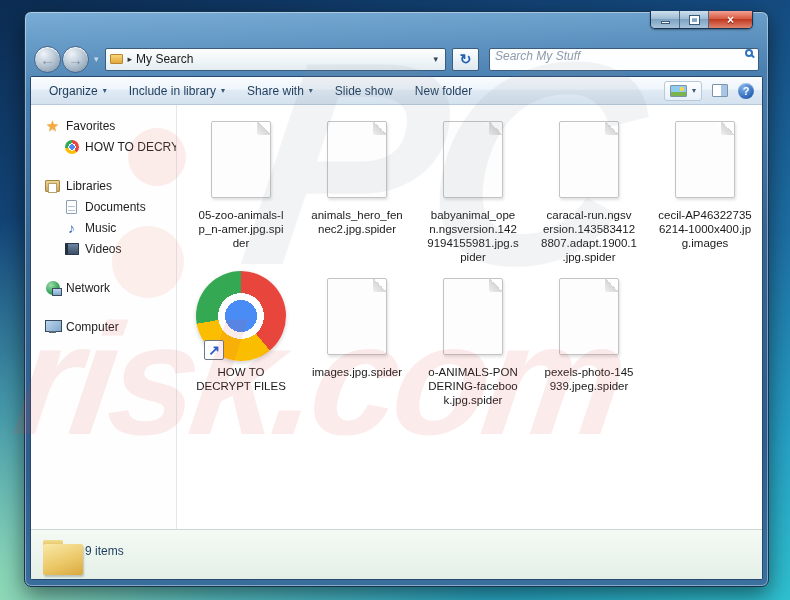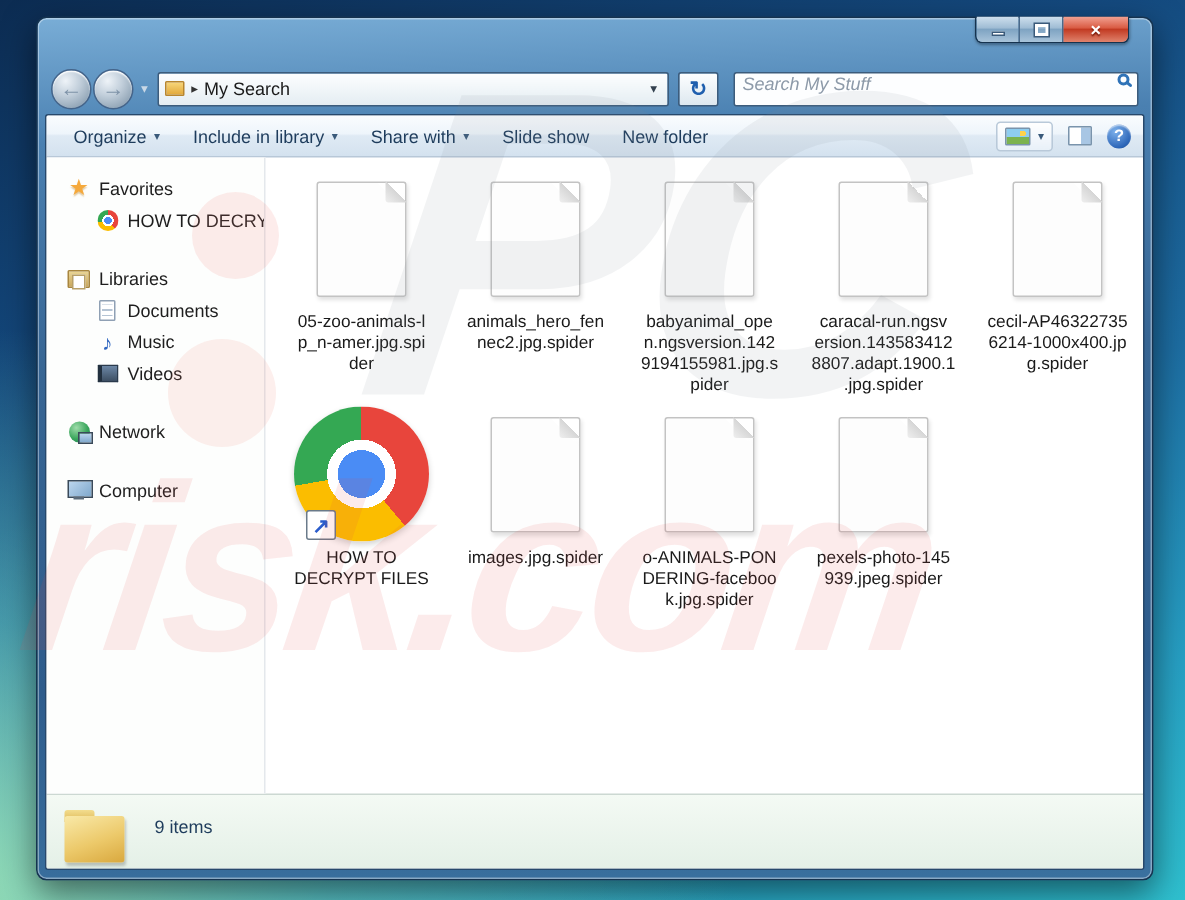--- a/index.html
+++ b/index.html
@@ -142,21 +142,21 @@
   .chrome-big { width:90px; height:90px; border-radius:50%;
     background: radial-gradient(circle at 50% 50%, #4a8cf5 0 25%, #fff 25% 36%, rgba(0,0,0,0) 36%),
                 conic-gradient(#e8453c 0 140deg, #fbbd00 140deg 260deg, #34a853 260deg 360deg);
     box-shadow: 0 2px 4px rgba(0,0,0,.18); }
   .shortcut-badge { position:absolute; left:8px; bottom:-2px; width:20px; height:20px; background:#fff; border:1px solid #6a7a8a; border-radius:2px;
     display:flex; align-items:center; justify-content:center; color:#2a5ccc; font-size:14px; font-weight:bold; }
   .file-label { margin-top:7px; font-size:11.5px; line-height:14px; color:#1a1a1a; text-align:center; }
 
   
   .statusbar { height:50px; flex:0 0 auto; border-top:1px solid #ccd8d2;
-    background:linear-gradient(#f4faf4,#e4f0e7); display:flex; align-items:flex-start; padding:8px 10px 0 12px; gap:18px; }
+    background:linear-gradient(#f4faf4,#e4f0e7); display:flex; align-items:flex-start; padding:8px 10px 0 12px; }
   .folder-big { width:42px; height:36px; position:relative; margin-top:2px; }
   .folder-big::before { content:""; position:absolute; left:0; top:0; width:20px; height:8px; background:linear-gradient(#f3dd8e,#ddb654); border-radius:2px 2px 0 0; }
   .folder-big::after { content:""; position:absolute; left:0; top:4px; width:40px; height:31px;
     background:linear-gradient(160deg,#f9e9a8 0%, #ecc96a 55%, #d9a83e 100%); border-radius:2px; box-shadow:1px 2px 2px rgba(0,0,0,.2); }
   .status-text { font-size:12px; color:#1e3c5c; margin-top:6px; }
 
   
   .watermark { position:absolute; inset:0; pointer-events:none; z-index:50; overflow:hidden; }
   .wm-pc { position:absolute; left:250px; top:18px; font-size:290px; font-weight:bold; font-style:italic;
     color:rgba(130,135,145,.10); transform:skewX(-8deg); letter-spacing:-14px; line-height:1; }
@@ -336,21 +336,21 @@
                   <div>.jpg.spider</div>
                 </div>
   </div>
               <div class="file-item" title="cecil-AP463227356214-1000x400.jpg.spider">
     <div class="icon-box">
                   <span class="doc-big"></span>
                 </div>
     <div class="file-label">
                   <div>cecil-AP46322735</div>
                   <div>6214-1000x400.jp</div>
-                  <div>g.spider</div>
+                  <div>g.images</div>
                 </div>
   </div>
               <div class="file-item" title="HOW TO DECRYPT FILES">
     <div class="icon-box">
                   <span class="chrome-big"></span>
                   <span class="shortcut-badge">↗</span>
                 </div>
     <div class="file-label">
                   <div>HOW TO</div>
                   <div>DECRYPT FILES</div>

